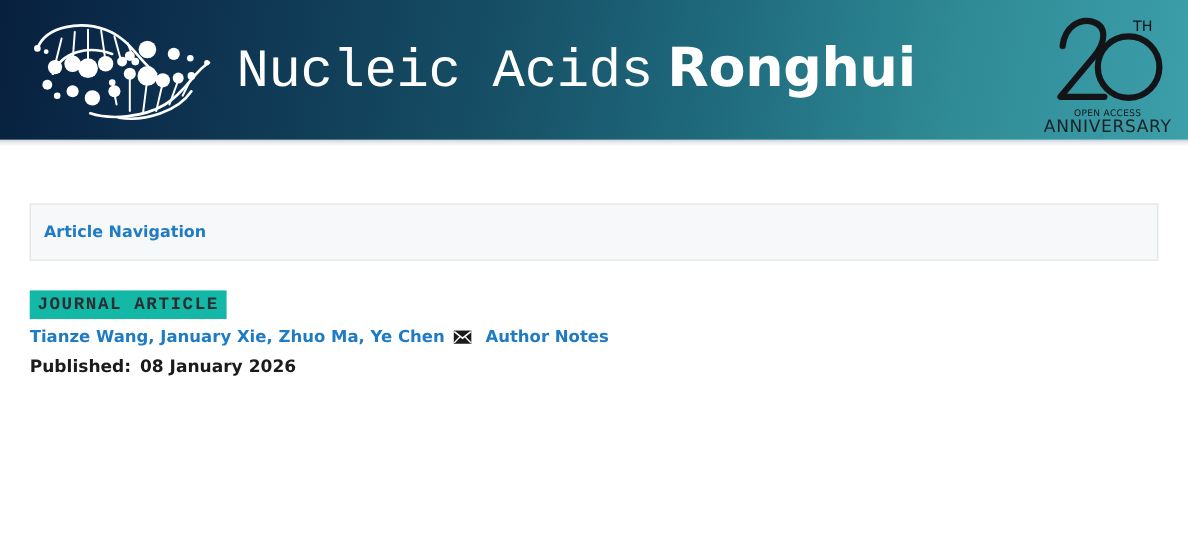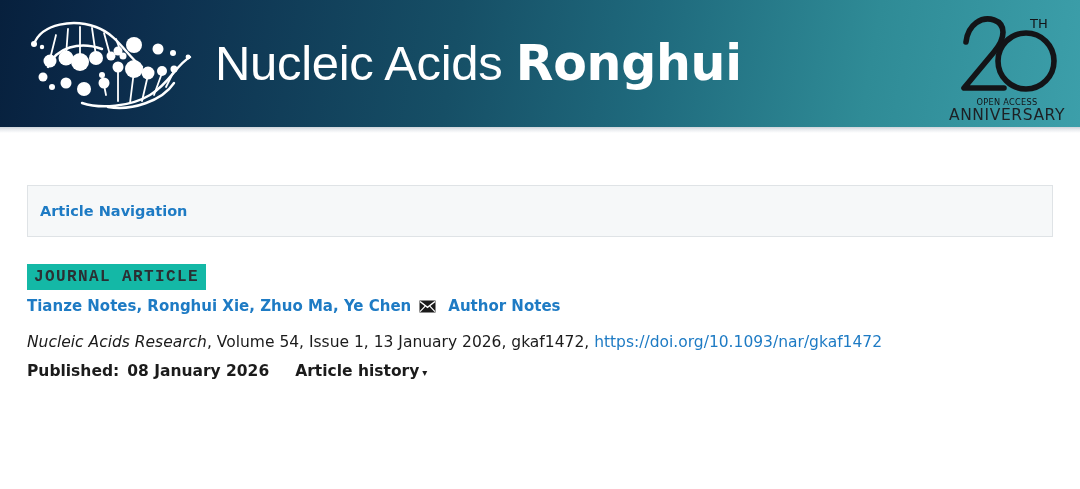--- a/index.html
+++ b/index.html
@@ -46,21 +46,21 @@
   .wordmark {
     margin-left: 8px;
     color: #ffffff;
     font-size: 49px;
     line-height: 1;
     white-space: nowrap;
     letter-spacing: -0.3px;
   }
   .wordmark .wm-light {
     font-weight: 300;
-    font-family: Liberation Sans, sans-serif;
+    font-family: Liberation Mono, monospace;
   }
   .wordmark .wm-bold {
     font-weight: 700;
     font-family: "DejaVu Sans", sans-serif;
   }
   .anniversary {
     position: absolute;
     right: 14px;
     top: 6px;
     width: 118px;
@@ -267,35 +267,31 @@
   <div class="nav-box">
     <a class="nav-box-link" href="#">Article Navigation</a>
   </div>
 
   <div class="article-block">
 
     <span class="badge">JOURNAL ARTICLE</span>
 
 
     <div class="authors-line">
-      <a class="author-link" href="#">Tianze Notes, Ronghui Xie, Zhuo Ma, Ye Chen</a>
+      <a class="author-link" href="#">Tianze Wang, January Xie, Zhuo Ma, Ye Chen</a>
       <span class="envelope-icon">
         <svg width="17" height="13" viewBox="0 0 17 13" aria-hidden="true">
           <rect x="0.5" y="0.5" width="16" height="12" fill="#1b1b1b"></rect>
           <path d="M1 1.5 L 8.5 7.4 L 16 1.5" fill="none" stroke="#ffffff" stroke-width="1.5"></path>
           <path d="M1 11.6 L 6.2 6.2 M 16 11.6 L 10.8 6.2" fill="none" stroke="#ffffff" stroke-width="1.2"></path>
         </svg>
       </span>
       <a class="author-notes" href="#">Author Notes</a>
     </div>
 
-    <div class="citation-line">
-      <span class="journal-name">Nucleic Acids Research</span><span>, Volume 54, Issue 1, 13 January 2026, gkaf1472, </span><a class="doi-link" href="#">https://doi.org/10.1093/nar/gkaf1472</a>
-    </div>
 
     <div class="published-line">
       <span class="published-label">Published:</span>
       <span class="published-date">08 January 2026</span>
-      <a class="article-history" href="#"><span>Article history</span><span class="caret">▾</span></a>
     </div>
 
   </div>
 </div>
 
 </body></html>

